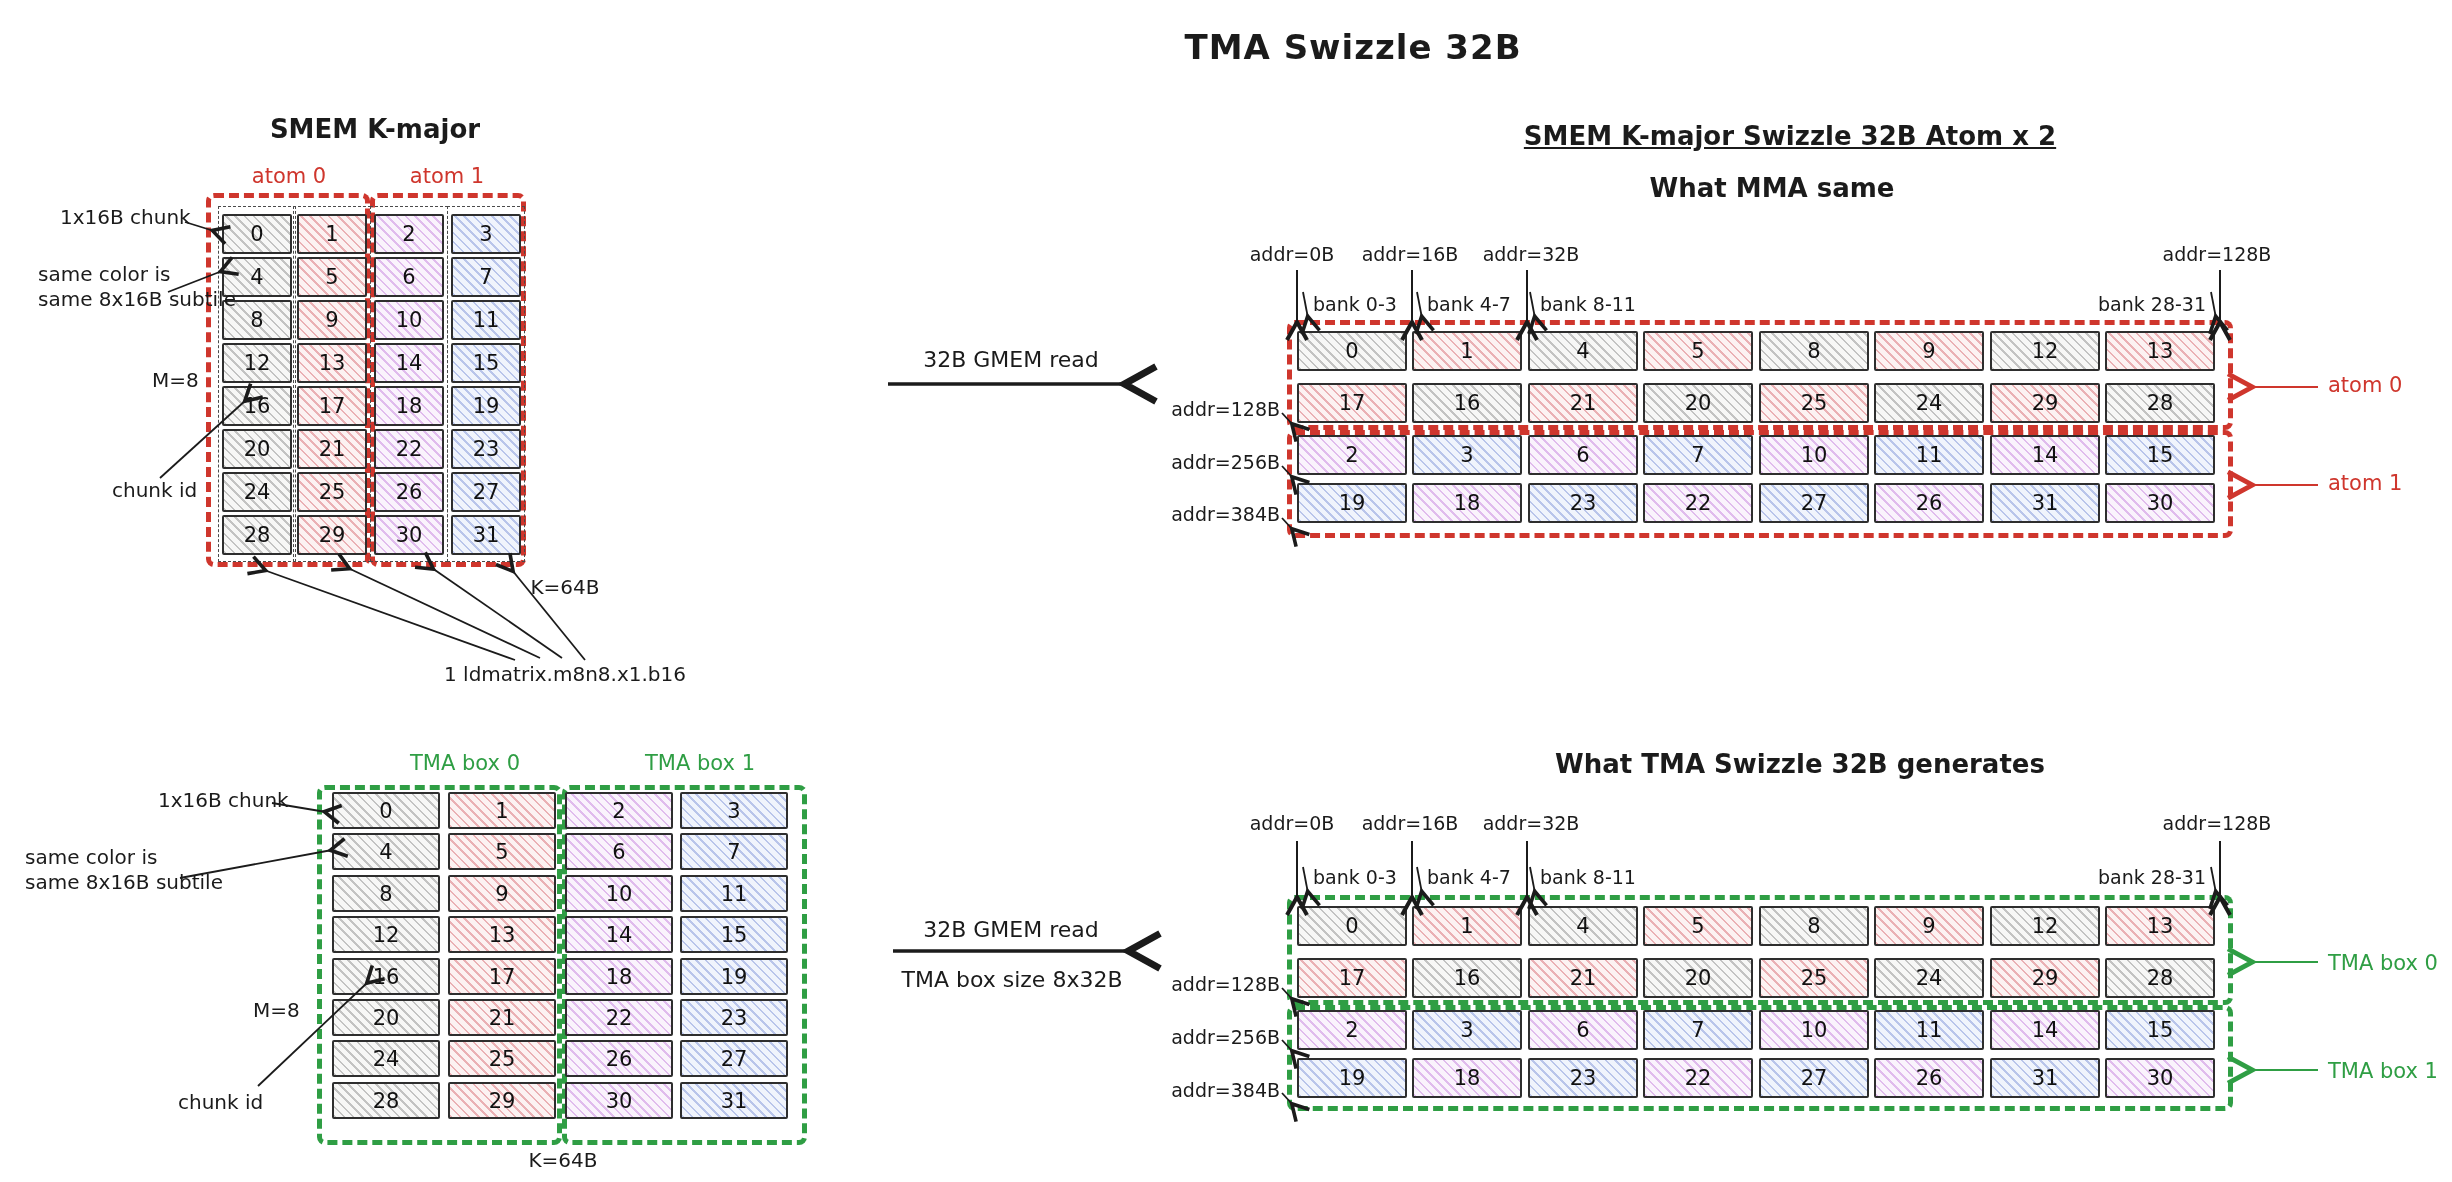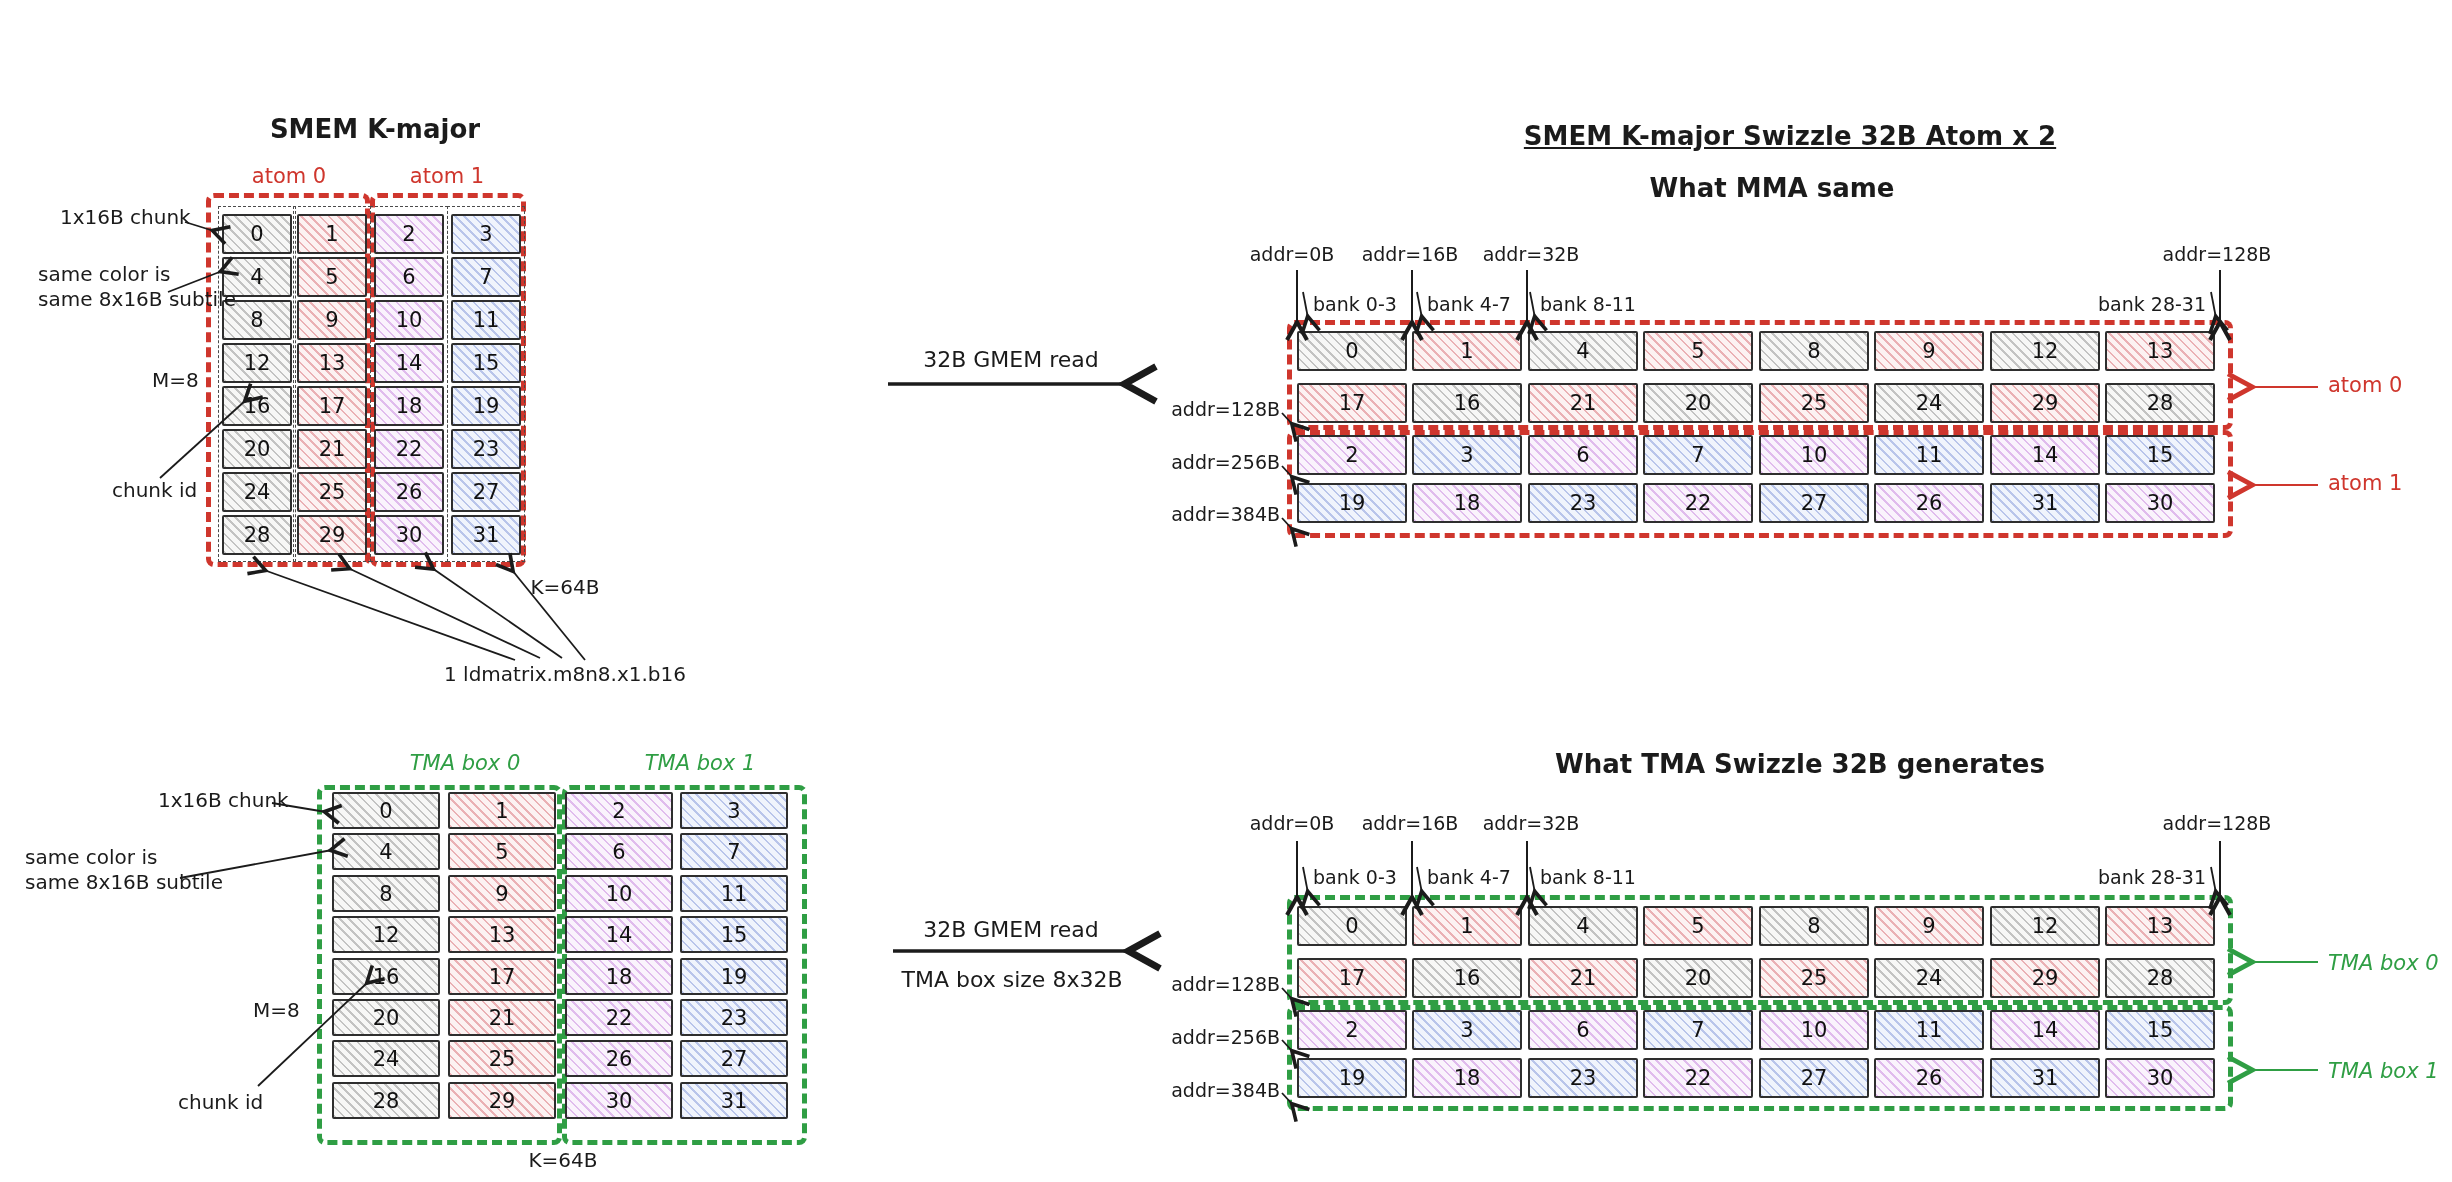--- a/index.html
+++ b/index.html
@@ -3,21 +3,21 @@
 <meta charset="utf-8">
 <style>
   html,body{margin:0;padding:0;background:#ffffff;}
   #stage{position:relative;width:2452px;height:1182px;background:#ffffff;overflow:hidden;
          font-family:"DejaVu Sans", sans-serif;color:#1b1b1b;}
   .txt{position:absolute;white-space:nowrap;line-height:1.25;}
   .ctr{transform:translateX(-50%);}
   .rgt{transform:translateX(-100%);}
   .pre{white-space:pre-line;}
   .red{color:#cf362d;}
-  .green{color:#2f9e44;font-style:italic;}
+  .green{color:#2f9e44;}
   .t-main{font-size:34px;font-weight:600;letter-spacing:1px;}
   .t-sec{font-size:26px;font-weight:600;}
   .t-ann{font-size:20px;}
   .t-sm{font-size:19px;}
   .t-grp{font-size:21px;font-weight:500;}
   .cell{position:absolute;border:2px solid #2e2e2e;border-radius:2px;box-sizing:border-box;
         display:flex;align-items:center;justify-content:center;font-size:21px;color:#111;}
   .f-gray  {background:repeating-linear-gradient(45deg, rgba(110,110,110,.38) 0 1.8px, rgba(0,0,0,0) 1.8px 6.5px), #f7f7f6;}
   .f-pink  {background:repeating-linear-gradient(45deg, rgba(205,70,80,.38)   0 1.8px, rgba(0,0,0,0) 1.8px 6.5px), #fcf2f2;}
   .f-purple{background:repeating-linear-gradient(45deg, rgba(178,90,210,.36)  0 1.8px, rgba(0,0,0,0) 1.8px 6.5px), #faf3fc;}
@@ -25,20 +25,21 @@
   .dash-red  {position:absolute;border:5px dashed #cf362d;border-radius:8px;box-sizing:border-box;}
   .dash-green{position:absolute;border:5px dashed #2f9e44;border-radius:8px;box-sizing:border-box;}
   .dash-thin {position:absolute;border:1.5px dashed #4a4a4a;box-sizing:border-box;}
   #arrows{position:absolute;left:0;top:0;pointer-events:none;}
 </style>
 </head>
 <body>
 
 <div id="stage">
 
+  <div class="txt ctr t-main" style="left:1353px;top:26px;">TMA Swizzle 32B</div>
 
   <div class="txt ctr t-sec" style="left:375px;top:113px;">SMEM K-major</div>
   <div class="txt ctr t-grp red" style="left:289px;top:163px;">atom 0</div>
   <div class="txt ctr t-grp red" style="left:447px;top:163px;">atom 1</div>
 
   <div class="dash-red" style="left:206px;top:193px;width:164px;height:374px;"></div>
   <div class="dash-red" style="left:370px;top:193px;width:156px;height:374px;"></div>
   <div class="dash-thin" style="left:218px;top:206px;width:78px;height:356px;"></div>
   <div class="dash-thin" style="left:293px;top:206px;width:78px;height:356px;"></div>
   <div class="dash-thin" style="left:370px;top:206px;width:78px;height:356px;"></div>

